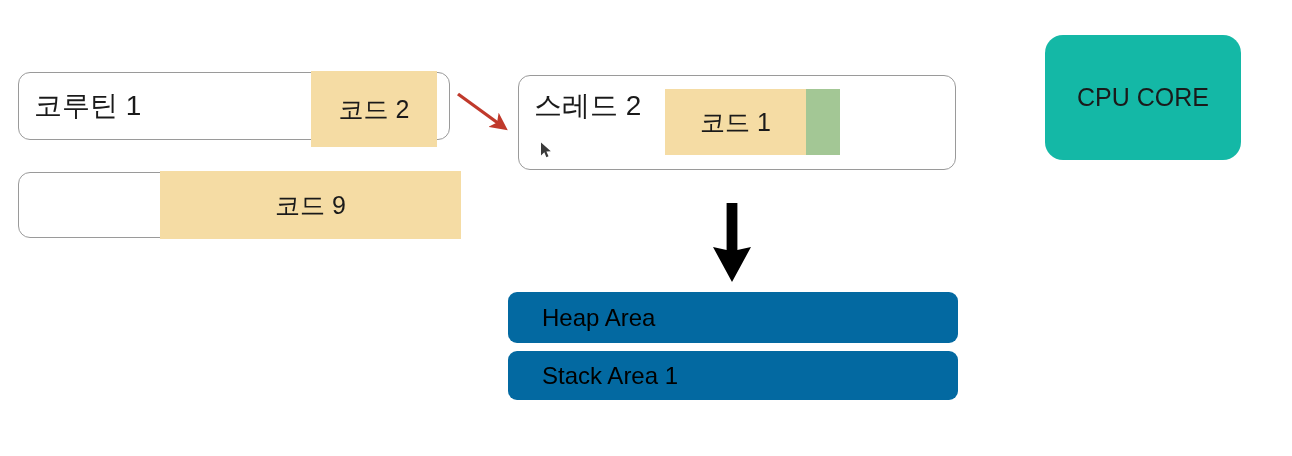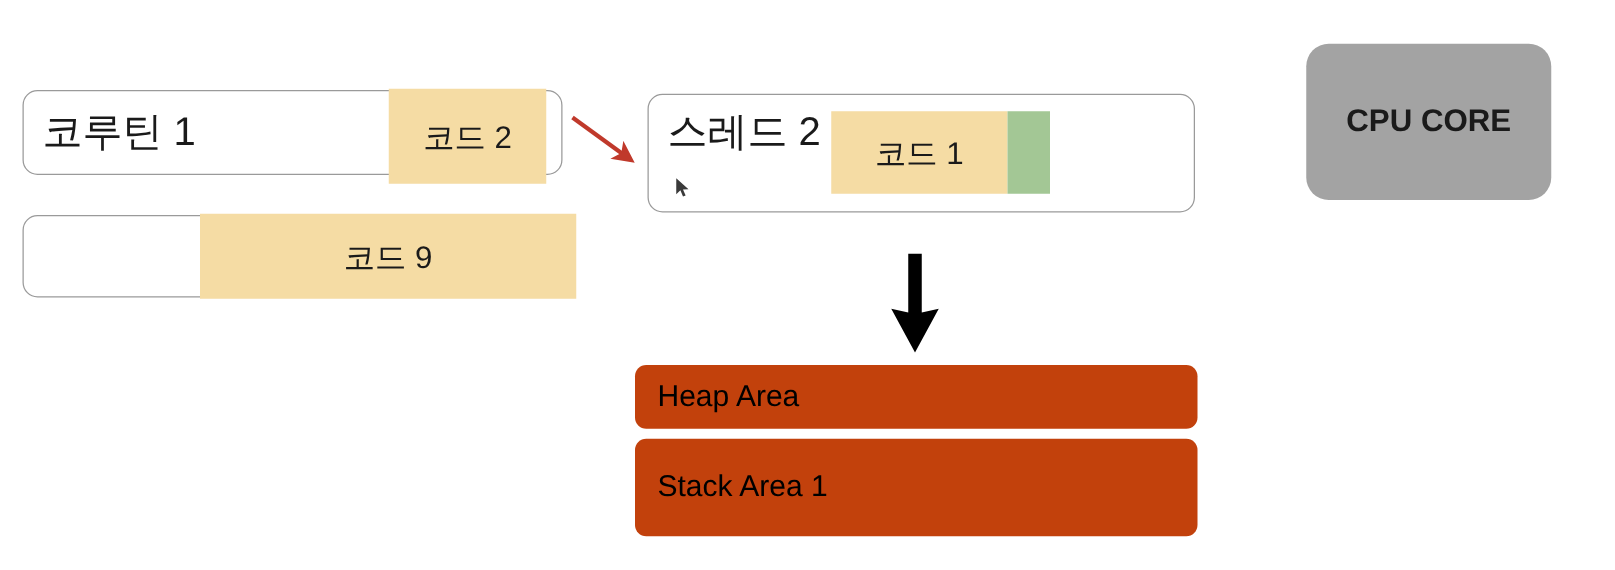--- a/index.html
+++ b/index.html
@@ -43,43 +43,42 @@
   
   .lbl {
     display: flex;
     align-items: center;
     color: #1a1a1a;
     white-space: nowrap;
   }
   .lbl-left { justify-content: flex-start; }
   .lbl-center { justify-content: center; }
 
-  .t-ko   { font-size: 32px; }
+  .t-ko   { font-size: 28px; }
   .t-code { font-size: 25px; }
   .t-mem  { font-size: 24px; }
   .t-cpu  { font-size: 25px; }
 
   
   .membox {
-    background: #c2410c;
+    background: #0369a1;
     border-radius: 9px;
     display: flex;
     align-items: center;
-    padding-left: 18px;
+    padding-left: 34px;
   }
 
   
   .cpucore {
-    background: #a3a3a3;
+    background: #14b8a6;
     border-radius: 18px;
     display: flex;
     align-items: center;
     justify-content: center;
     color: #1a1a1a;
-    font-weight: bold;
   }
 
   
   .arrow-svg { position: absolute; overflow: visible; }
 
   
   .cursor-glyph { position: absolute; }
 </style>
 </head>
 <body>
@@ -125,21 +124,21 @@
   <div class="abs greenblock" style="left:806px; top:89px; width:34px; height:66px;"></div>
 
   <svg class="arrow-svg" style="left:707px; top:203px;" width="50" height="80" viewBox="0 0 50 80">
     <path d="M19.6,0 L30.4,0 L30.4,47 L44,44 L25,79 L6,44 L19.6,47 Z" fill="#000000"></path>
   </svg>
 
   <div class="abs membox" style="left:508px; top:292px; width:450px; height:51px;">
     <span class="t-mem">Heap Area</span>
   </div>
 
-  <div class="abs membox" style="left:508px; top:351px; width:450px; height:78px;">
+  <div class="abs membox" style="left:508px; top:351px; width:450px; height:49px;">
     <span class="t-mem">Stack Area 1</span>
   </div>
 
   <div class="abs cpucore" style="left:1045px; top:35px; width:196px; height:125px;">
     <span class="t-cpu">CPU CORE</span>
   </div>
 
 </div>
 
 </body></html>

